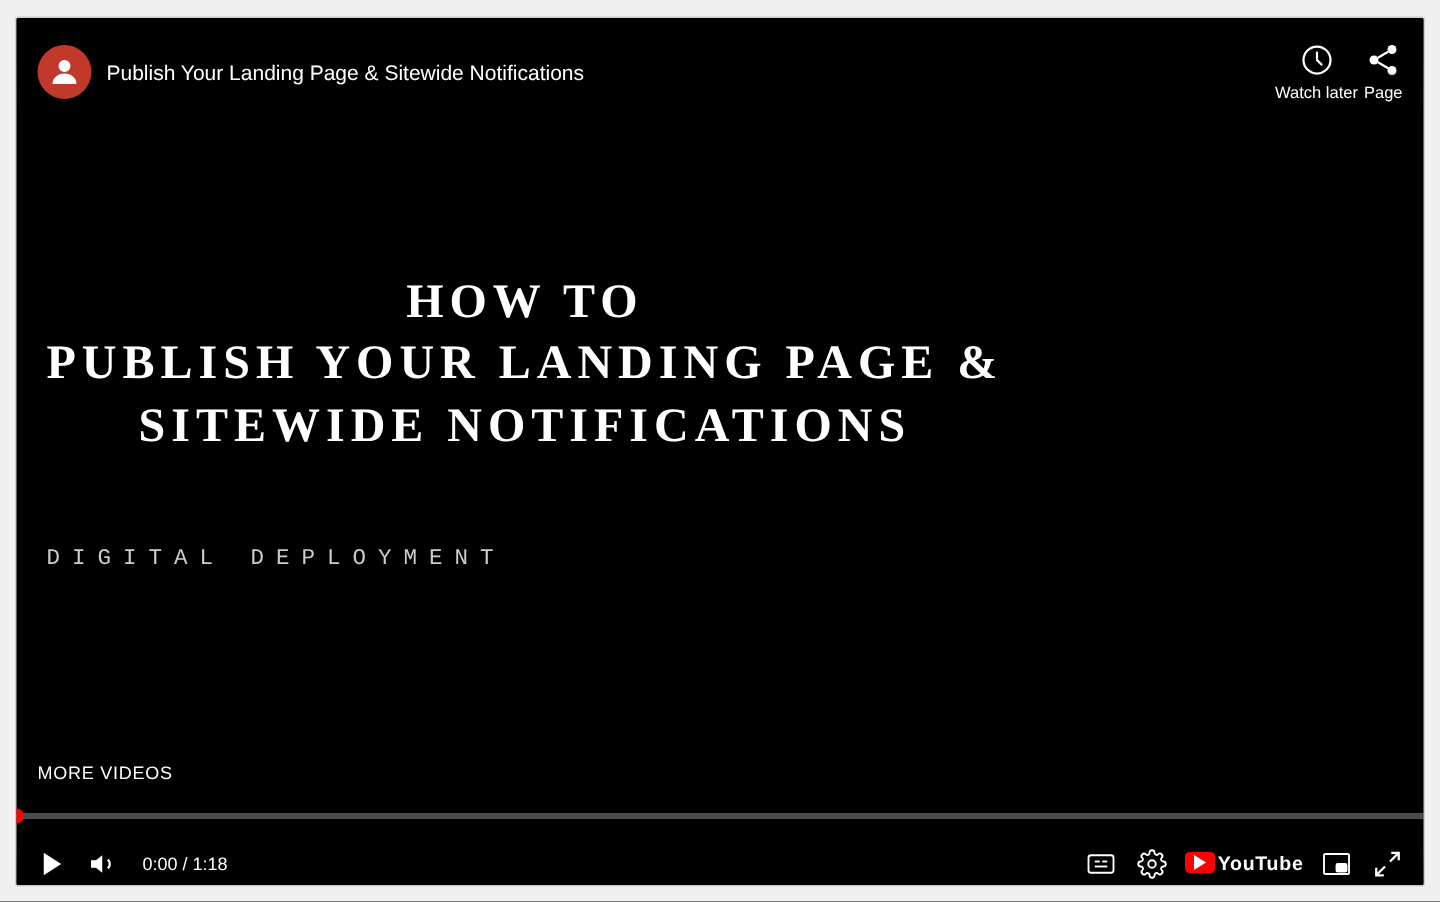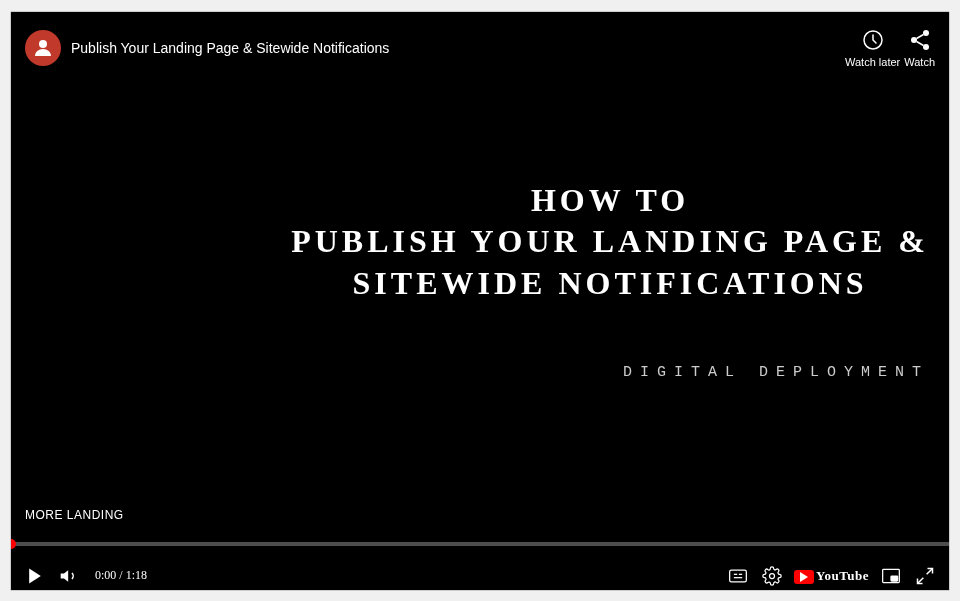--- a/index.html
+++ b/index.html
@@ -83,21 +83,21 @@
 
     
     .video-content {
       position: absolute;
       top: 0;
       left: 0;
       right: 0;
       bottom: 0;
       display: flex;
       flex-direction: column;
-      align-items: flex-end;
+      align-items: flex-start;
       justify-content: center;
       padding: 60px 20px 100px;
     }
 
     .main-title {
       text-align: center;
       color: #fff;
       font-size: 32px;
       font-weight: 700;
       letter-spacing: 4px;
@@ -161,21 +161,20 @@
       position: absolute;
       bottom: 0;
       left: 0;
       right: 0;
       height: 28px;
       background: linear-gradient(to top, rgba(0,0,0,0.9) 0%, transparent 100%);
       display: flex;
       align-items: center;
       padding: 0 12px;
       gap: 10px;
-      font-family: Liberation Serif, serif;
     }
 
     .control-btn {
       cursor: pointer;
       display: flex;
       align-items: center;
       justify-content: center;
       color: #fff;
     }
 
@@ -188,21 +187,21 @@
 
     .controls-spacer {
       flex: 1;
     }
 
     .youtube-logo {
       color: #fff;
       font-size: 13px;
       font-weight: bold;
       display: flex;
-      align-items: flex-end;
+      align-items: flex-start;
       gap: 0;
     }
 
     .yt-play-icon {
       width: 20px;
       height: 14px;
       background: #ff0000;
       border-radius: 3px;
       display: flex;
       align-items: center;
@@ -259,35 +258,35 @@
         <span class="action-label">Watch later</span>
       </div>
       <div class="action-btn">
         <svg class="icon-svg" viewBox="0 0 24 24" fill="white">
           <path d="M18 8a3 3 0 1 0 0-6 3 3 0 0 0 0 6z" fill="white"></path>
           <path d="M6 15a3 3 0 1 0 0-6 3 3 0 0 0 0 6z" fill="white"></path>
           <path d="M18 22a3 3 0 1 0 0-6 3 3 0 0 0 0 6z" fill="white"></path>
           <line x1="8.59" y1="13.51" x2="15.42" y2="17.49" stroke="white" stroke-width="1.5"></line>
           <line x1="15.41" y1="6.51" x2="8.59" y2="10.49" stroke="white" stroke-width="1.5"></line>
         </svg>
-        <span class="action-label">Watch</span>
+        <span class="action-label">Page</span>
       </div>
     </div>
   </div>
 
   <div class="video-content">
     <div class="main-title">
       <div>HOW TO</div>
       <div>PUBLISH YOUR LANDING PAGE &amp;</div>
       <div>SITEWIDE NOTIFICATIONS</div>
     </div>
     <div class="subtitle-text">DIGITAL DEPLOYMENT</div>
   </div>
 
-  <div class="more-videos">MORE LANDING</div>
+  <div class="more-videos">MORE VIDEOS</div>
 
   <div class="progress-container">
     <div class="progress-filled">
       <div class="progress-dot"></div>
     </div>
   </div>
 
   <div class="controls-bar">
 
     <button class="icon-btn control-btn" title="Play">

